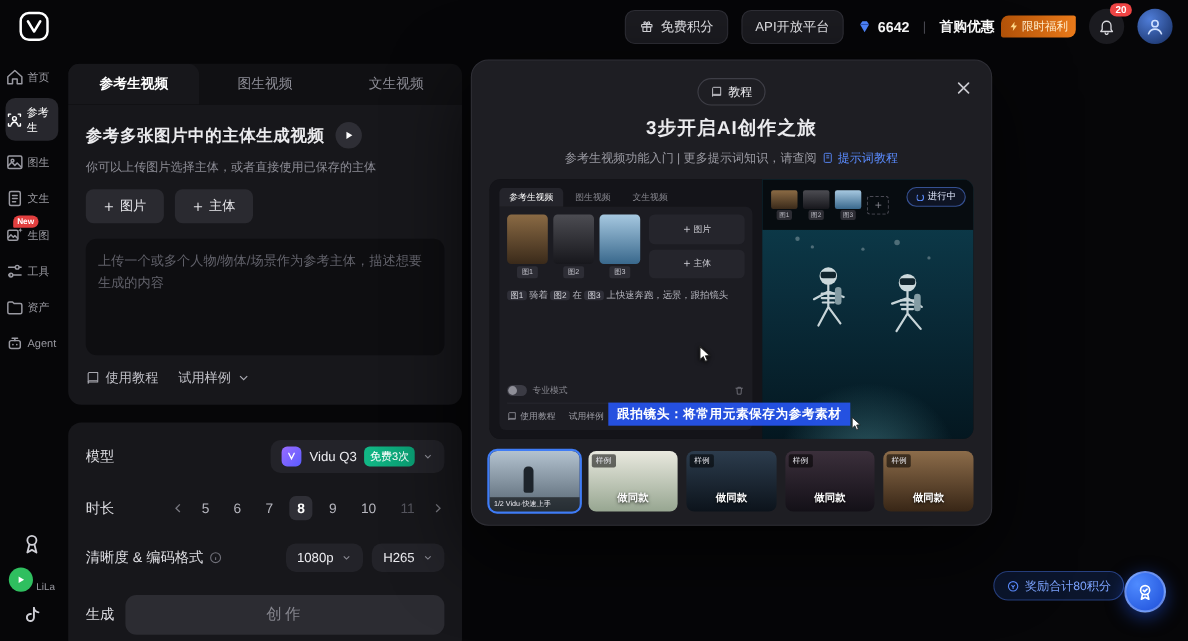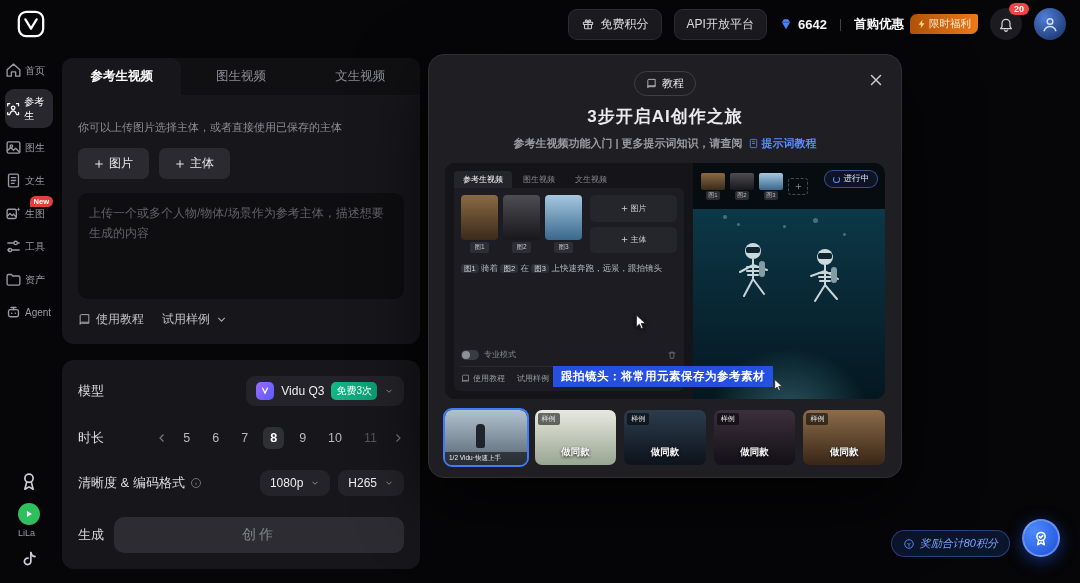--- a/index.html
+++ b/index.html
@@ -35,25 +35,25 @@
           position:relative;cursor:pointer;overflow:hidden;}
   .avatar svg{position:absolute;inset:6px;color:#cfe0ff;}
 
   
   .sidebar{position:absolute;top:48px;left:0;width:58px;bottom:0;display:flex;flex-direction:column;
            align-items:center;padding-top:8px;gap:5px;z-index:20;}
   .side-item{width:48px;padding:6px 0 5px;border-radius:9px;display:flex;align-items:center;
              gap:3px;color:#9a9aa2;font-size:10px;cursor:pointer;position:relative;}
   .side-item.active{background:#27272d;color:#fff;}
   .side-item .sicon{width:17px;height:17px;}
-  .side-badge{position:absolute;top:-3px;right:0;background:#e23f3f;color:#fff;font-size:7.5px;
+  .side-badge{position:absolute;top:-3px;right:18px;background:#e23f3f;color:#fff;font-size:7.5px;
               padding:1px 4px;border-radius:6px 6px 6px 1px;font-weight:bold;}
   .side-bottom{margin-top:auto;display:flex;flex-direction:column;align-items:center;gap:11px;padding-bottom:12px;}
   .round-icon{width:22px;height:22px;color:#cfcfd6;cursor:pointer;}
-  .lila{display:flex;flex-direction:column;align-items:flex-start;gap:3px;color:#9a9aa2;font-size:9px;cursor:pointer;}
+  .lila{display:flex;flex-direction:row;align-items:flex-end;gap:3px;color:#9a9aa2;font-size:9px;cursor:pointer;}
   .lila-circle{width:22px;height:22px;border-radius:50%;background:#2fbf5f;display:flex;align-items:center;justify-content:center;}
   .lila-circle svg{width:10px;height:10px;color:#fff;}
 
   
   .workspace{position:absolute;top:58px;left:62px;width:358px;z-index:10;}
   .tabs{display:flex;background:#101013;border-radius:10px 10px 0 0;overflow:hidden;}
   .tab{flex:1;text-align:center;padding:10px 0;font-size:12.5px;color:#8d8d96;cursor:pointer;}
   .tab.active{background:var(--panel);color:#fff;font-weight:bold;border-radius:0 10px 0 0;}
   .hero-card{background:var(--panel);border-radius:0 0 12px 12px;padding:16px;}
   .hero-title-row{display:flex;align-items:center;gap:10px;}
@@ -97,21 +97,21 @@
   .gen-label{font-size:13px;color:#dcdce1;white-space:nowrap;}
 
   
   .modal{position:absolute;left:428px;top:54px;width:474px;height:424px;background:#1e1e23;border:1px solid #2f2f36;
          border-radius:16px;box-shadow:0 24px 70px rgba(0,0,0,.7);padding:14px 16px;z-index:40;}
   .modal-close{position:absolute;top:16px;right:16px;width:18px;height:18px;color:#c9c9cf;cursor:pointer;}
   .modal-badge{display:flex;align-items:center;gap:5px;width:max-content;margin:2px auto 0;border:1px solid #3e3e46;
                border-radius:14px;padding:4px 11px;font-size:11px;color:#eaeaee;}
   .modal-badge svg{width:11px;height:11px;color:#cfcfd6;}
   .modal-title{text-align:center;font-size:17px;font-weight:bold;margin-top:9px;letter-spacing:1px;}
-  .modal-sub{font-size:11px;color:#9a9aa2;margin-top:8px;display:flex;justify-content:center;gap:5px;align-items:flex-start;font-weight:bold;}
+  .modal-sub{font-size:11px;color:#9a9aa2;margin-top:8px;display:flex;justify-content:center;gap:5px;align-items:flex-start;}
   .modal-link{color:#5b8cff;display:flex;align-items:center;gap:3px;cursor:pointer;}
   .modal-link svg{width:11px;height:11px;}
 
   .demo{margin-top:12px;height:236px;border-radius:10px;overflow:hidden;display:flex;position:relative;background:#101014;}
   .demo-left{width:248px;background:#141419;padding:8px 9px;display:flex;flex-direction:column;}
   .mini-tabs{display:flex;gap:2px;}
   .mini-tab{padding:3px 9px;font-size:8px;color:#87878f;border-radius:4px 4px 0 0;}
   .mini-tab.active{background:#24242b;color:#fff;}
   .mini-body{background:#1c1c22;border-radius:0 6px 6px 6px;padding:7px;flex:1;display:flex;flex-direction:column;}
   .mini-media{display:flex;}
@@ -168,21 +168,21 @@
   .sv5{background:linear-gradient(180deg,#8c6c4a,#382616);}
   .s1-fig{position:absolute;left:38%;top:26%;width:9px;height:24px;background:#1d242b;border-radius:4px 4px 2px 2px;}
   .sample-tag{position:absolute;top:3px;left:3px;background:rgba(0,0,0,.55);font-size:7px;color:#e6e6ec;
               padding:1px 4px;border-radius:2px;}
   .sample-action{position:absolute;left:0;right:0;bottom:6px;text-align:center;font-size:9.5px;font-weight:bold;
                  color:#fff;text-shadow:0 1px 3px rgba(0,0,0,.9);}
   .sample-caption{position:absolute;left:0;right:0;bottom:0;background:rgba(0,0,0,.55);font-size:6.5px;
                   color:#eaeaf0;padding:2px 4px;}
 
   
-  .fab{position:absolute;right:20px;bottom:26px;display:flex;align-items:flex-end;gap:12px;z-index:35;font-style:italic;}
+  .fab{position:absolute;right:20px;bottom:26px;display:flex;align-items:flex-start;gap:0;z-index:35;}
   .reward-pill{display:flex;align-items:center;gap:5px;background:rgba(37,99,235,.16);border:1px solid rgba(82,130,255,.4);
                color:#7da4ff;font-size:11px;padding:5px 11px;border-radius:15px;cursor:pointer;}
   .reward-pill svg{width:12px;height:12px;color:#5b8cff;}
   .fab-circle{width:38px;height:38px;border-radius:50%;background:radial-gradient(circle at 30% 30%,#4f8bff,#1d4ed8);
               display:flex;align-items:center;justify-content:center;color:#fff;border:2px solid rgba(255,255,255,.28);
               box-shadow:0 4px 16px rgba(29,78,216,.55);cursor:pointer;}
   .fab-circle svg{width:18px;height:18px;}
 </style>
 </head>
 <body>
@@ -358,20 +358,28 @@
       </div>
       <div class="tab">
         <span>图生视频</span>
       </div>
       <div class="tab">
         <span>文生视频</span>
       </div>
     </div>
 
     <div class="hero-card">
+      <div class="hero-title-row">
+        <span class="hero-title">参考多张图片中的主体生成视频</span>
+        <span class="play-btn">
+          <svg viewBox="0 0 24 24" fill="currentColor">
+              <path d="M7 4l13 8-13 8z"></path>
+            </svg>
+        </span>
+      </div>
       <div class="hero-sub">你可以上传图片选择主体，或者直接使用已保存的主体</div>
       <div class="add-row">
         <button class="add-btn">
           <svg viewBox="0 0 24 24" fill="none" stroke="currentColor" stroke-width="2.4" stroke-linecap="round">
               <path d="M12 4v16M4 12h16"></path>
             </svg>
           <span>图片</span>
         </button>
         <button class="add-btn">
           <svg viewBox="0 0 24 24" fill="none" stroke="currentColor" stroke-width="2.4" stroke-linecap="round">

